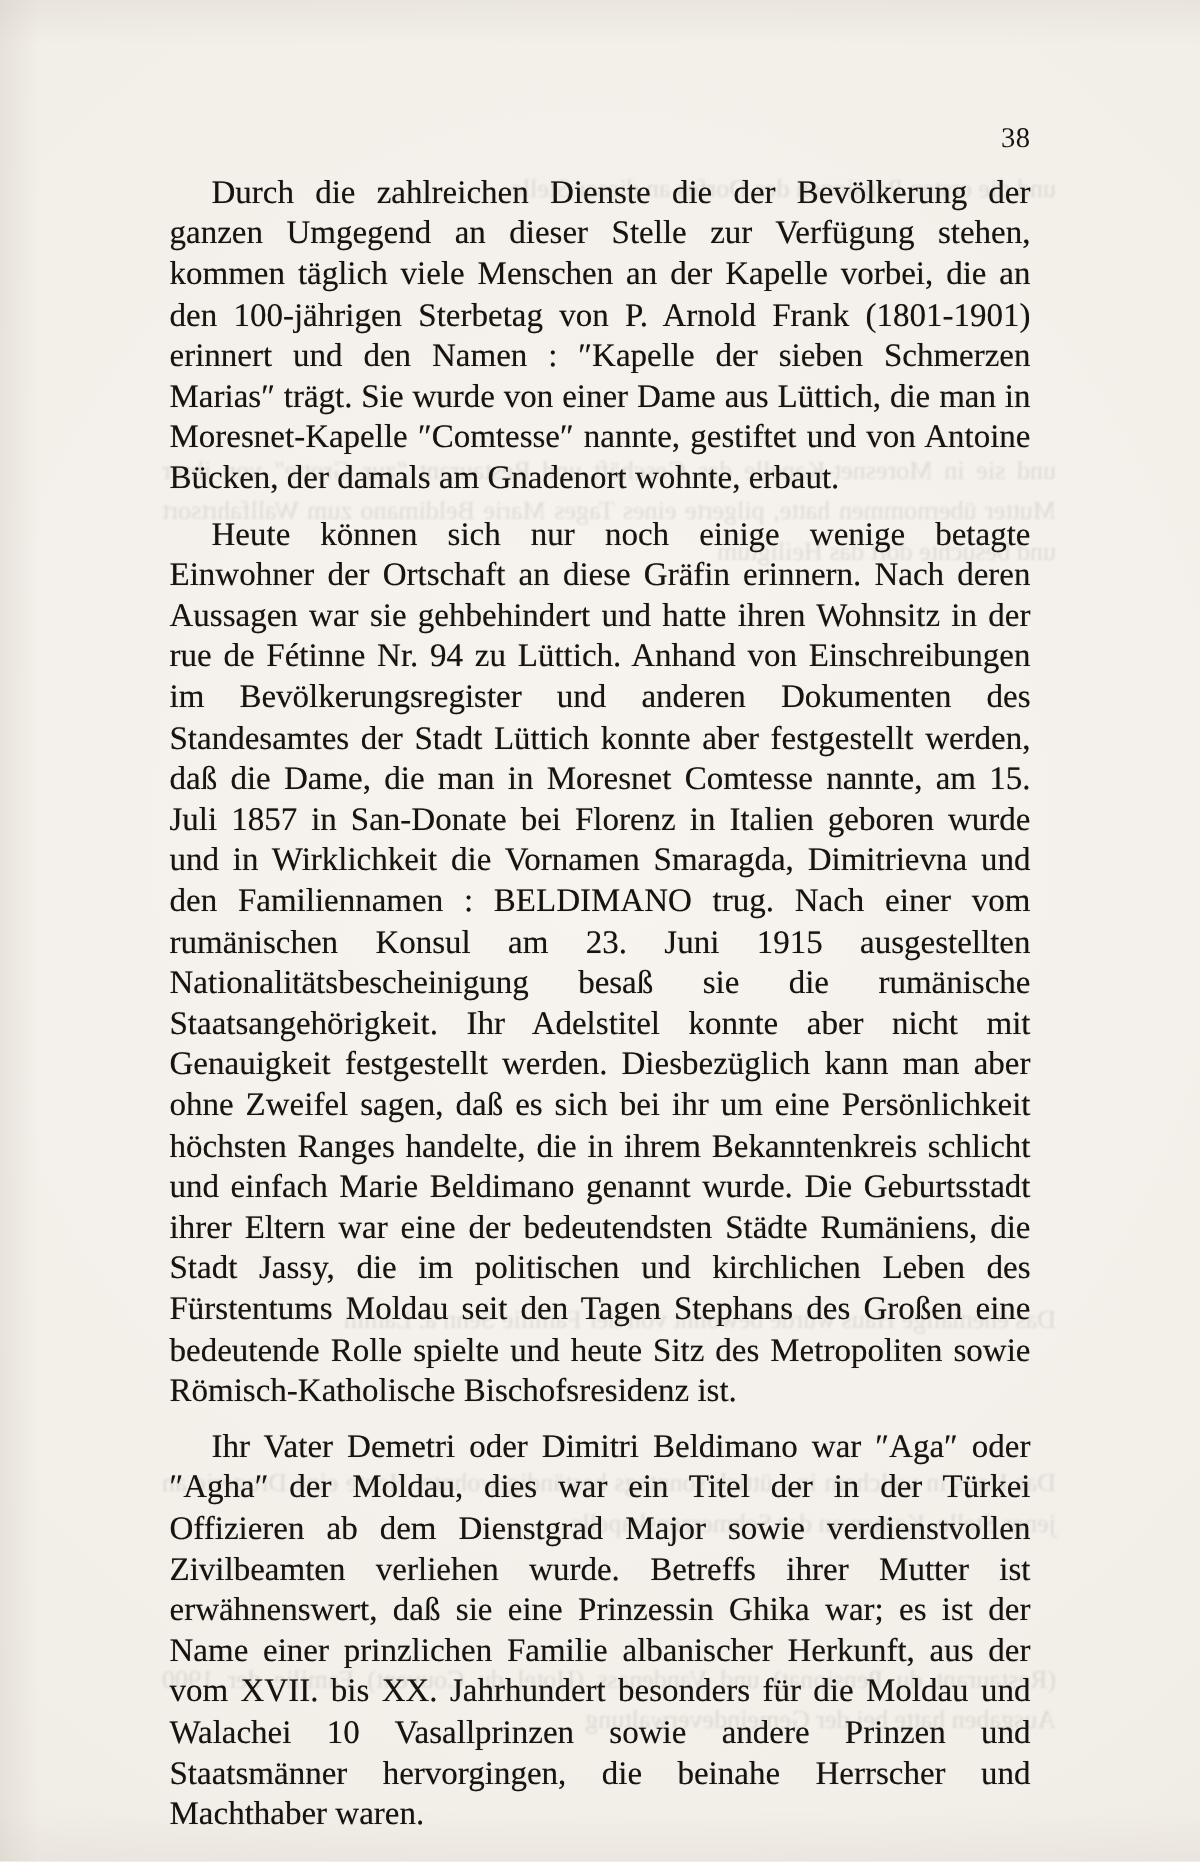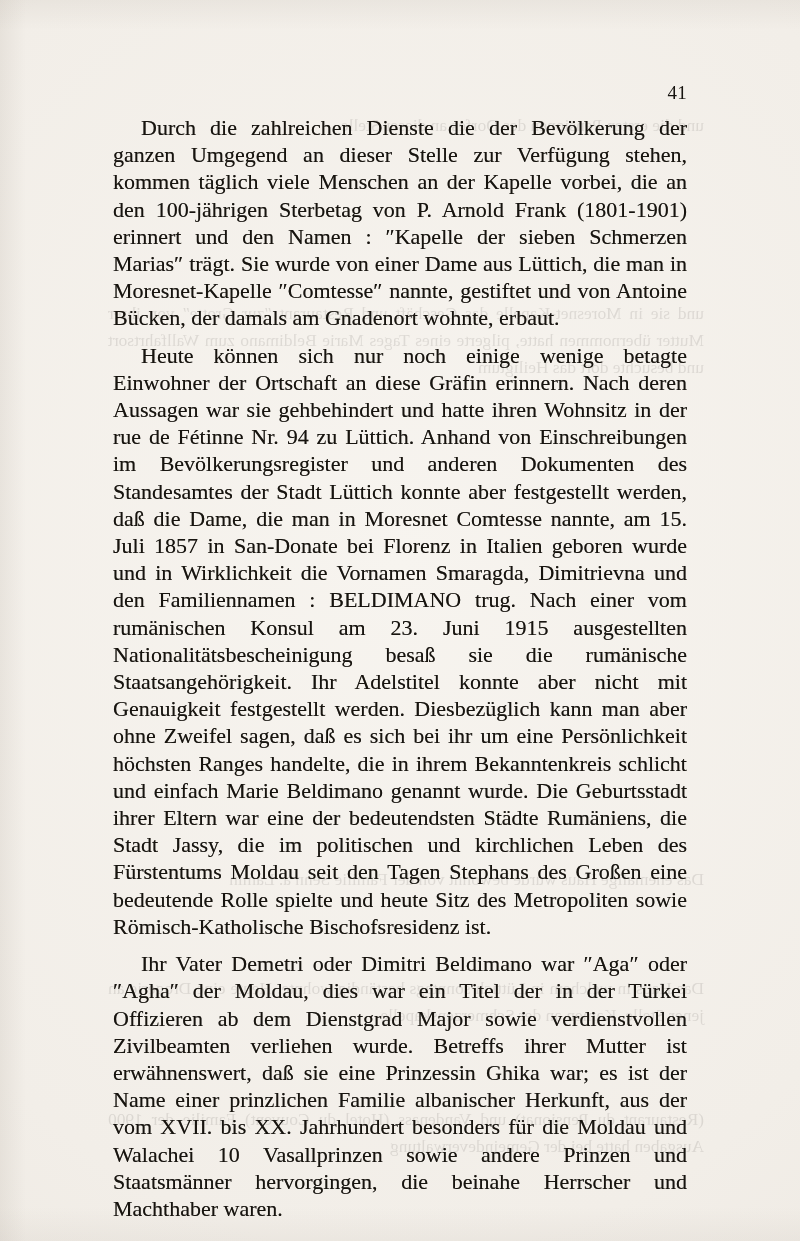--- a/index.html
+++ b/index.html
@@ -93,21 +93,21 @@
 <body>
 
 <div class="page">
 
   <div class="bleed b1">und die ersten Pensionen des Dorfes an dieser Stelle</div>
   <div class="bleed b2">und sie in Moresnet-Kapelle das Geschäft und Restaurant ″zur Grotte″ von ihrer Mutter übernommen hatte, pilgerte eines Tages Marie Beldimano zum Wallfahrtsort und besuchte dort das Heiligtum</div>
   <div class="bleed b3">Das ehemalige Haus wurde bewohnt von der Familie Senn a. Lamin</div>
   <div class="bleed b4">Das Haus in welchem in Lüttich sonntags beständig wohnte. Heute eine Drogerie an jener Stelle. Kamen an der Schmerzenskapelle</div>
   <div class="bleed b5">(Restaurant du Pensionat) und Vandenass (Hotel du Couvent) Familie der 1900 Ausgaben hatte bei der Gemeindeverwaltung</div>
 
-  <div class="folio">41</div>
+  <div class="folio">38</div>
 
   <div class="textblock">
     <p class="para">Durch die zahlreichen Dienste die der Bevölkerung der ganzen Umgegend an dieser Stelle zur Verfügung stehen, kommen täglich viele Menschen an der Kapelle vorbei, die an den 100-jährigen Sterbetag von P. Arnold Frank (1801-1901) erinnert und den Namen : ″Kapelle der sieben Schmerzen Marias″ trägt. Sie wurde von einer Dame aus Lüttich, die man in Moresnet-Kapelle ″Comtesse″ nannte, gestiftet und von Antoine Bücken, der damals am Gnadenort wohnte, erbaut.</p>
     <p class="para">Heute können sich nur noch einige wenige betagte Einwohner der Ortschaft an diese Gräfin erinnern. Nach deren Aussagen war sie gehbehindert und hatte ihren Wohnsitz in der rue de Fétinne Nr. 94 zu Lüttich. Anhand von Einschreibungen im Bevölkerungsregister und anderen Dokumenten des Standesamtes der Stadt Lüttich konnte aber festgestellt werden, daß die Dame, die man in Moresnet Comtesse nannte, am 15. Juli 1857 in San-Donate bei Florenz in Italien geboren wurde und in Wirklichkeit die Vornamen Smaragda, Dimitrievna und den Familiennamen : BELDIMANO trug. Nach einer vom rumänischen Konsul am 23. Juni 1915 ausgestellten Nationalitätsbescheinigung besaß sie die rumänische Staatsangehörigkeit. Ihr Adelstitel konnte aber nicht mit Genauigkeit festgestellt werden. Diesbezüglich kann man aber ohne Zweifel sagen, daß es sich bei ihr um eine Persönlichkeit höchsten Ranges handelte, die in ihrem Bekanntenkreis schlicht und einfach Marie Beldimano genannt wurde. Die Geburtsstadt ihrer Eltern war eine der bedeutendsten Städte Rumäniens, die Stadt Jassy, die im politischen und kirchlichen Leben des Fürstentums Moldau seit den Tagen Stephans des Großen eine bedeutende Rolle spielte und heute Sitz des Metropoliten sowie Römisch-Katholische Bischofsresidenz ist.</p>
     <p class="para">Ihr Vater Demetri oder Dimitri Beldimano war ″Aga″ oder ″Agha″ der Moldau, dies war ein Titel der in der Türkei Offizieren ab dem Dienstgrad Major sowie verdienstvollen Zivilbeamten verliehen wurde. Betreffs ihrer Mutter ist erwähnenswert, daß sie eine Prinzessin Ghika war; es ist der Name einer prinzlichen Familie albanischer Herkunft, aus der vom XVII. bis XX. Jahrhundert besonders für die Moldau und Walachei 10 Vasallprinzen sowie andere Prinzen und Staatsmänner hervorgingen, die beinahe Herrscher und Machthaber waren.</p>
   </div>
 
 </div>
 
 </body></html>

